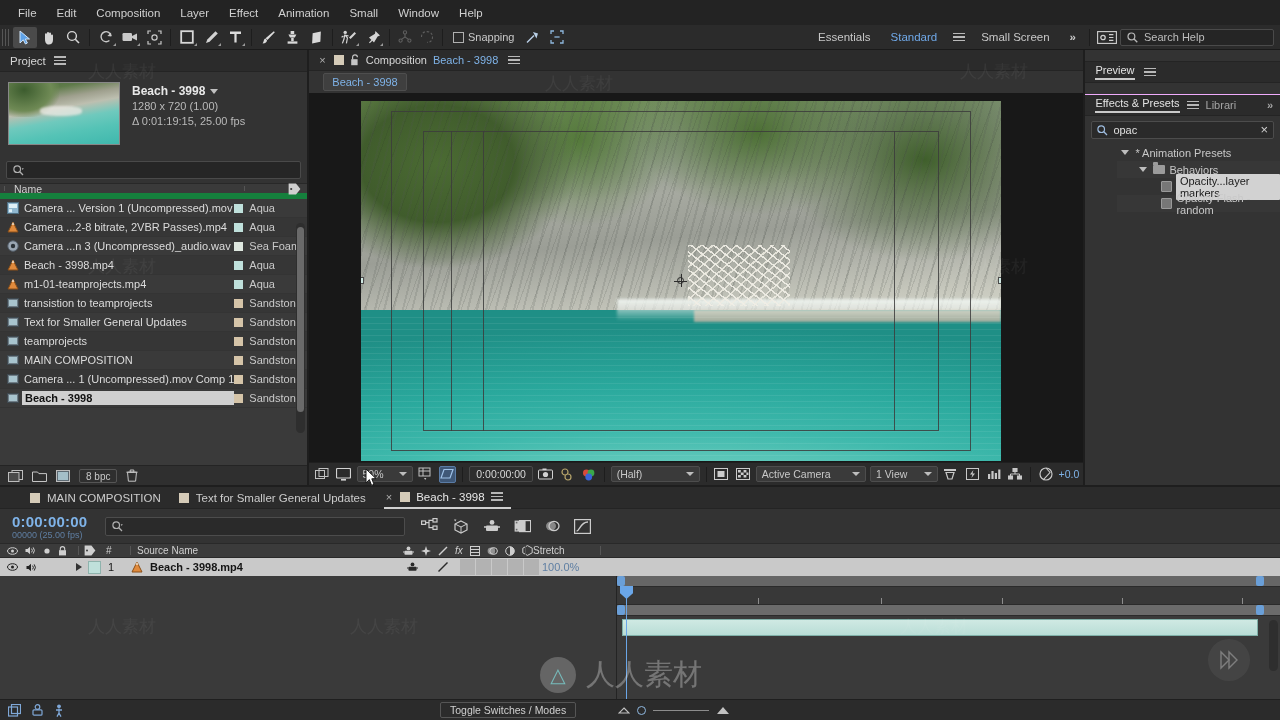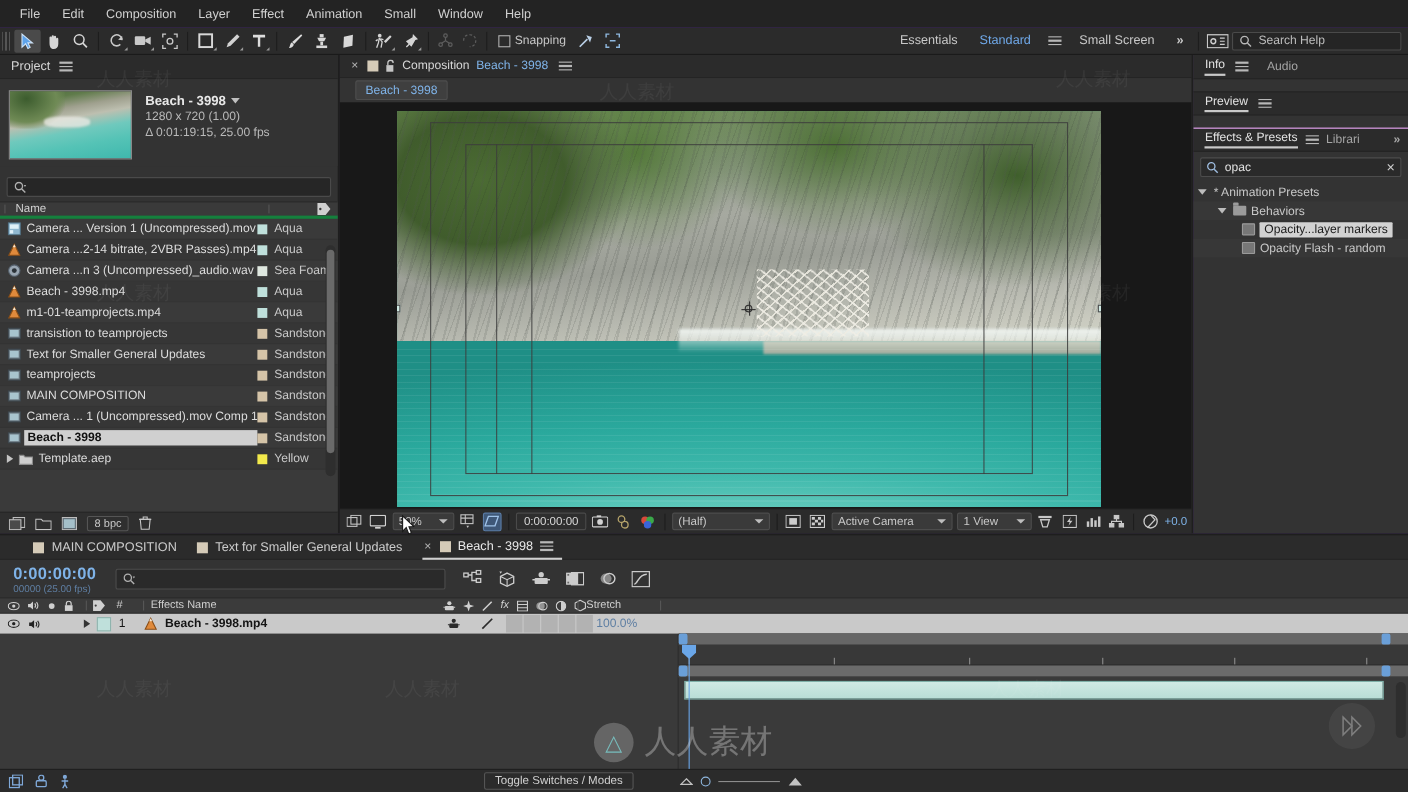--- a/index.html
+++ b/index.html
@@ -53,21 +53,21 @@
       background:radial-gradient(ellipse at 30% 20%,#3c5c2e 0%,#6f8a55 55%,transparent 75%); }
   .thumb::after{ content:""; position:absolute; left:28%; top:38%; width:38%; height:16%;
       background:rgba(235,235,230,.75); border-radius:40%; filter:blur(1px); }
   .pinfo{ padding-top:2px; line-height:15px; }
   .pinfo .nm{ font-weight:bold; font-size:12px; color:#e8e8e8; }
   .pinfo .sub{ color:#b9b9b9; font-size:11px; }
   .caret{ display:inline-block; width:0;height:0;border-left:4px solid transparent;
       border-right:4px solid transparent;border-top:5px solid #c0c0c0; margin-left:5px; vertical-align:middle;}
   .psearch{ margin:10px 6px 4px 6px; height:18px; background:#262626; border:1px solid #4a4a4a;
       border-radius:2px; display:flex; align-items:center; padding:0 6px; gap:4px; }
-  .pcolhdr{ height:16px; background:#3a3a3a; border-top:1px solid #282828; border-bottom:3px solid #15803d;
+  .pcolhdr{ height:16px; background:#3a3a3a; border-top:1px solid #282828; border-bottom:6px solid #15803d;
       display:flex; align-items:center; font-size:10.5px; color:#d0d0d0; padding-left:8px; position:relative; }
   .pcolhdr .divider{ position:absolute; width:1px; top:2px; bottom:2px; background:#555; }
   .plist{ flex:1 1 auto; overflow:hidden; background:#3a3a3a; position:relative; }
   .prow{ height:19px; display:flex; align-items:center; padding-left:6px; font-size:11px;
          border-bottom:1px solid #343434; position:relative; }
   .prow:nth-child(odd){ background:#3a3a3a; }
   .prow:nth-child(even){ background:#363636; }
   .prow .ficon{ width:13px;height:13px; margin-right:5px; flex:0 0 auto; display:flex;align-items:center;justify-content:center;}
   .prow .fname{ flex:1 1 auto; white-space:nowrap; overflow:hidden; color:#dcdcdc; }
   .prow.selected .fname{ background:#d0d0d0; color:#111; font-weight:bold; padding:1px 3px; margin-left:-2px;}
@@ -141,21 +141,21 @@
   .vsep{ width:1px;height:15px;background:#1d1d1d;margin:0 2px; }
 
   
   .rightp{ width:205px; background:#333; display:flex; flex-direction:column; }
   .rpanelbar{ height:22px; background:#2b2b2b; display:flex; align-items:center; gap:9px; padding:0 10px;
       border-bottom:1px solid #242424; position:relative; }
   .rpanelbar .tabon{ color:#e2e2e2; border-bottom:2px solid #c9c9c9; padding-bottom:2px; }
   .rpanelbar .taboff{ color:#a5a5a5; }
   .epsearch{ margin:5px 6px; height:18px; background:#2a2a2a; border:1px solid #4c4c4c; border-radius:2px;
       display:flex; align-items:center; padding:0 5px; gap:5px; }
-  .eptree{ font-size:11px; }
+  .eptree{ font-size:11px;padding-left:32px; }
   .eprow{ height:17px; display:flex; align-items:center; gap:4px; }
   .eprow:nth-child(even){ background:#373737; }
   .tri{ width:0;height:0;border-left:4px solid transparent;border-right:4px solid transparent;
       border-top:5px solid #bdbdbd; margin-right:2px; }
   .ephl{ background:#d2d2d2; color:#1a1a1a; padding:1px 4px; border-radius:1px; }
   .folder{ width:12px;height:9px;background:#9b9b9b;border-radius:1px; position:relative; }
   .folder::before{ content:"";position:absolute;left:0;top:-3px;width:5px;height:3px;background:#9b9b9b;border-radius:1px 1px 0 0;}
   .preseticon{ width:12px;height:11px;background:#777;border:1px solid #9a9a9a;border-radius:1px; }
 
   
@@ -464,21 +464,21 @@
           <span class="lbltext">Aqua</span>
         </div>
 
         <div class="prow">
           <span class="ficon">
               <svg width="12" height="12" viewBox="0 0 12 12">
                 <path d="M6 1 L11 11 H1 Z" fill="#e08a3c" stroke="#8a4f18"></path>
                 <path d="M6 1 L7.4 3.8 H4.6 Z" fill="#f5e6d0"></path>
               </svg>
             </span>
-          <span class="fname">Camera ...2-14 bitrate, 2VBR Passes).mp4</span>
+          <span class="fname">Camera ...2-8 bitrate, 2VBR Passes).mp4</span>
           <span class="lblswatch" style="background:#bfe0db"></span>
           <span class="lbltext">Aqua</span>
         </div>
 
         <div class="prow">
           <span class="ficon">
               <svg width="12" height="12" viewBox="0 0 12 12">
                 <circle cx="6" cy="6" r="5.2" fill="#9aa6b2" stroke="#55606c"></circle>
                 <circle cx="6" cy="6" r="2.2" fill="#2b3238"></circle>
               </svg>
@@ -577,35 +577,20 @@
               <svg width="12" height="12" viewBox="0 0 12 12">
                 <rect x="0.5" y="1.5" width="11" height="9" fill="#6f7d86" stroke="#3e484f"></rect>
                 <rect x="2" y="3" width="8" height="6" fill="#a8c4ce"></rect>
               </svg>
             </span>
           <span class="fname">Beach - 3998</span>
           <span class="lblswatch" style="background:#d5c4a8"></span>
           <span class="lbltext">Sandstone</span>
         </div>
 
-        <div class="prow">
-          <span style="width:11px;display:inline-block">
-            <svg width="7" height="8" viewBox="0 0 7 8">
-                <path d="M0 0 L6 4 L0 8 Z" fill="#c4c4c4"></path>
-              </svg>
-            </span>
-          <span class="ficon">
-              <svg width="13" height="11" viewBox="0 0 13 11">
-                <path d="M0.5 2 h4 l1.2 1.4h6.8v6.8H0.5z" fill="#cfcfcf" stroke="#8c8c8c"></path>
-              </svg>
-            </span>
-          <span class="fname">Template.aep</span>
-          <span class="lblswatch" style="background:#f2e94b"></span>
-          <span class="lbltext">Yellow</span>
-        </div>
 
         <div class="pscroll">
             <i></i>
           </div>
       </div>
 
       <div class="pfooter">
         <span>
             <svg width="15" height="12" viewBox="0 0 15 12">
               <rect x="4" y="0.5" width="10.5" height="9" fill="none" stroke="#bdbdbd"></rect>
@@ -800,29 +785,20 @@
             <svg width="14" height="14" viewBox="0 0 14 14">
               <circle cx="7" cy="7" r="6" fill="none" stroke="#c8c8c8" stroke-width="1.2"></circle>
               <path d="M7 1 L11 5.5 L4.2 12.8" fill="none" stroke="#c8c8c8" stroke-width="1.1"></path>
             </svg>
           </span>
         <span style="color:#7fb3e8">+0.0</span>
       </div>
     </div>
 
     <div class="rightp">
-      <div class="rpanelbar">
-        <span class="tabon">Info</span>
-        <span class="hamb">
-            <i></i>
-            <i></i>
-            <i></i>
-          </span>
-        <span class="taboff" style="margin-left:8px">Audio</span>
-      </div>
       <div style="height:11px;background:#333"></div>
 
       <div class="rpanelbar" style="border-top:1px solid #242424">
         <span class="tabon">Preview</span>
         <span class="hamb">
             <i></i>
             <i></i>
             <i></i>
           </span>
       </div>
@@ -984,21 +960,21 @@
       </span>
       <span class="divider" style="position:absolute;left:78px;top:2px;bottom:2px;width:1px;background:#565656"></span>
       <span style="position:absolute;left:84px">
         <svg width="12" height="11" viewBox="0 0 12 11">
             <path d="M0.6 0.6 H7.4 L11.4 5.5 L7.4 10.4 H0.6 Z" fill="#cfcfcf"></path>
             <circle cx="3" cy="5.5" r="1" fill="#3b3b3b"></circle>
           </svg>
       </span>
       <span style="position:absolute;left:106px">#</span>
       <span class="divider" style="position:absolute;left:130px;top:2px;bottom:2px;width:1px;background:#565656"></span>
-      <span style="position:absolute;left:137px">Effects Name</span>
+      <span style="position:absolute;left:137px">Source Name</span>
       <span style="position:absolute;left:403px;display:flex;gap:7px;align-items:center">
         <span>
             <svg width="11" height="10" viewBox="0 0 11 10">
               <circle cx="5.5" cy="2.4" r="1.9" fill="#cfcfcf"></circle>
               <rect x="1.4" y="4.8" width="8.2" height="4" rx="1" fill="#cfcfcf"></rect>
               <path d="M0 6 h1.4 M9.6 6 h1.4" stroke="#cfcfcf"></path>
             </svg>
           </span>
         <span>
             <svg width="10" height="10" viewBox="0 0 10 10">

